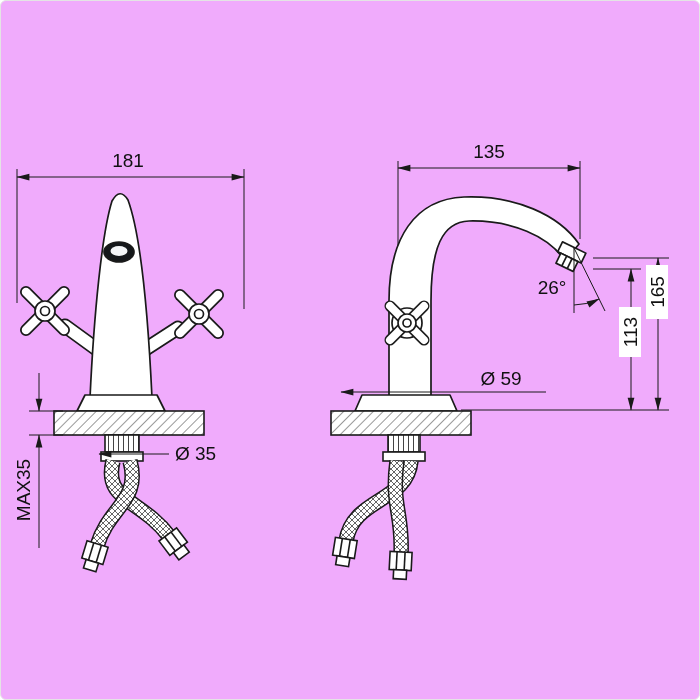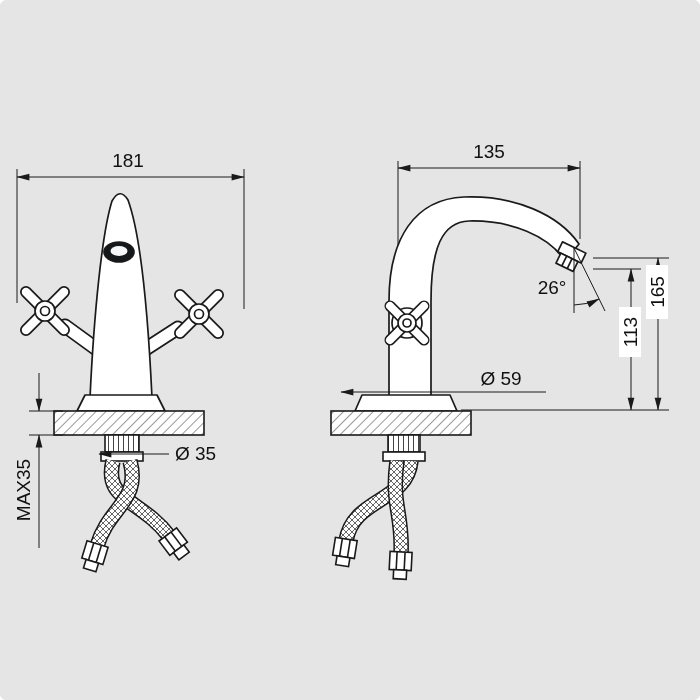--- a/index.html
+++ b/index.html
@@ -1,19 +1,19 @@
 <!DOCTYPE html>
 <html><head>
 <meta charset="utf-8">
 <style>
   html,body{margin:0;padding:0;background:#ffffff;}
   .frame{
     width:700px;height:700px;box-sizing:border-box;
     border:1px solid #e4e4e4;border-radius:6px;
-    background:#e5e5e5;overflow:hidden;
+    background:#f0abfc;overflow:hidden;
   }
   svg{display:block;}
   text{
     font-family:"Liberation Sans","DejaVu Sans",sans-serif;
     font-size:19px;fill:#111;
   }
 </style>
 </head>
 <body>
 

